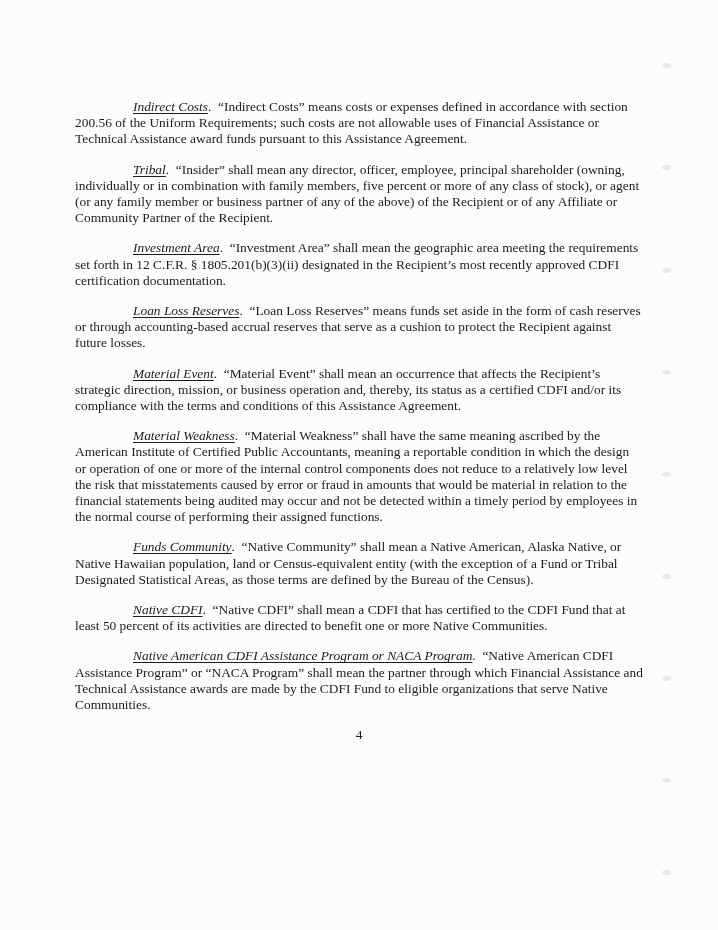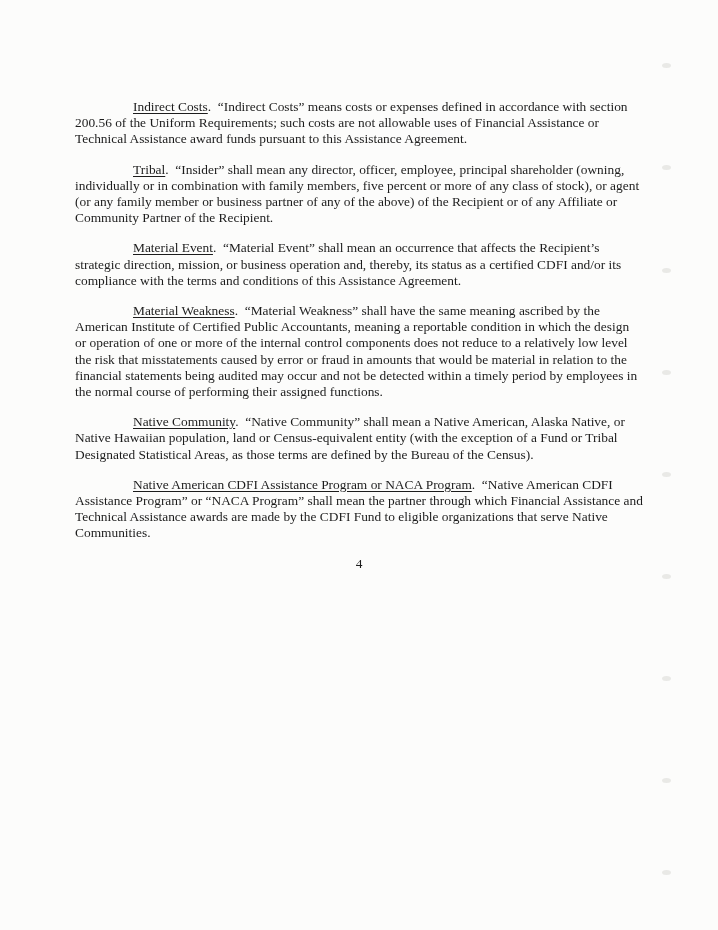--- a/index.html
+++ b/index.html
@@ -26,20 +26,21 @@
     font-size: 13.4px;
     line-height: 16.2px;
     text-indent: 58px;
     text-align: left;
     white-space: pre-wrap;
     -webkit-font-smoothing: antialiased;
   }
   p.def .term {
     text-decoration: underline;
     text-underline-offset: 2px;
+    font-style: italic;
   }
   .page-number {
     margin-top: 1px;
     text-align: center;
     font-size: 13.4px;
     line-height: 16.2px;
   }
   
   .scan-artifact {
     position: absolute;
@@ -61,30 +62,33 @@
 </style>
 </head>
 <body>
 
 <div class="page">
 
   <p class="def"><span class="term">Indirect Costs</span><span>.  “Indirect Costs” means costs or expenses defined in accordance with section 200.56 of the Uniform Requirements; such costs are not allowable uses of Financial Assistance or Technical Assistance award funds pursuant to this Assistance Agreement.</span></p>
 
   <p class="def"><span class="term">Tribal</span><span>.  “Insider” shall mean any director, officer, employee, principal shareholder (owning, individually or in combination with family members, five percent or more of any class of stock), or agent (or any family member or business partner of any of the above) of the Recipient or of any Affiliate or Community Partner of the Recipient.</span></p>
 
+  <p class="def"><span class="term">Investment Area</span><span>.  “Investment Area” shall mean the geographic area meeting the requirements set forth in 12 C.F.R. § 1805.201(b)(3)(ii) designated in the Recipient’s most recently approved CDFI certification documentation.</span></p>
 
+  <p class="def"><span class="term">Loan Loss Reserves</span><span>.  “Loan Loss Reserves” means funds set aside in the form of cash reserves or through accounting-based accrual reserves that serve as a cushion to protect the Recipient against future losses.</span></p>
 
 
 
   <p class="def"><span class="term">Material Event</span><span>.  “Material Event” shall mean an occurrence that affects the Recipient’s strategic direction, mission, or business operation and, thereby, its status as a certified CDFI and/or its compliance with the terms and conditions of this Assistance Agreement.</span></p>
 
   <p class="def"><span class="term">Material Weakness</span><span>.  “Material Weakness” shall have the same meaning ascribed by the American Institute of Certified Public Accountants, meaning a reportable condition in which the design or operation of one or more of the internal control components does not reduce to a relatively low level the risk that misstatements caused by error or fraud in amounts that would be material in relation to the financial statements being audited may occur and not be detected within a timely period by employees in the normal course of performing their assigned functions.</span></p>
 
-  <p class="def"><span class="term">Native Community</span><span>.  “Native Community” shall mean a Native American, Alaska Native, or Native Hawaiian population, land or Census-equivalent entity (with the exception of a Fund or Tribal Designated Statistical Areas, as those terms are defined by the Bureau of the Census).</span></p>
+  <p class="def"><span class="term">Funds Community</span><span>.  “Native Community” shall mean a Native American, Alaska Native, or Native Hawaiian population, land or Census-equivalent entity (with the exception of a Fund or Tribal Designated Statistical Areas, as those terms are defined by the Bureau of the Census).</span></p>
 
+  <p class="def"><span class="term">Native CDFI</span><span>.  “Native CDFI” shall mean a CDFI that has certified to the CDFI Fund that at least 50 percent of its activities are directed to benefit one or more Native Communities.</span></p>
 
   <p class="def"><span class="term">Native American CDFI Assistance Program or NACA Program</span><span>.  “Native American CDFI Assistance Program” or “NACA Program” shall mean the partner through which Financial Assistance and Technical Assistance awards are made by the CDFI Fund to eligible organizations that serve Native Communities.</span></p>
 
   <div class="page-number">4</div>
 
 </div>
 
 <div class="scan-artifact sa1"></div>
 <div class="scan-artifact sa2"></div>
 <div class="scan-artifact sa3"></div>

